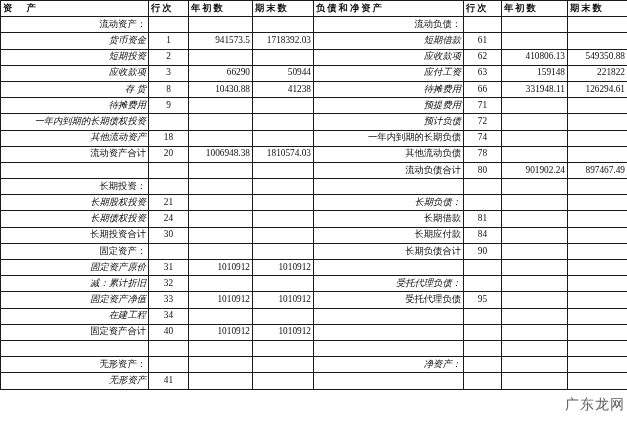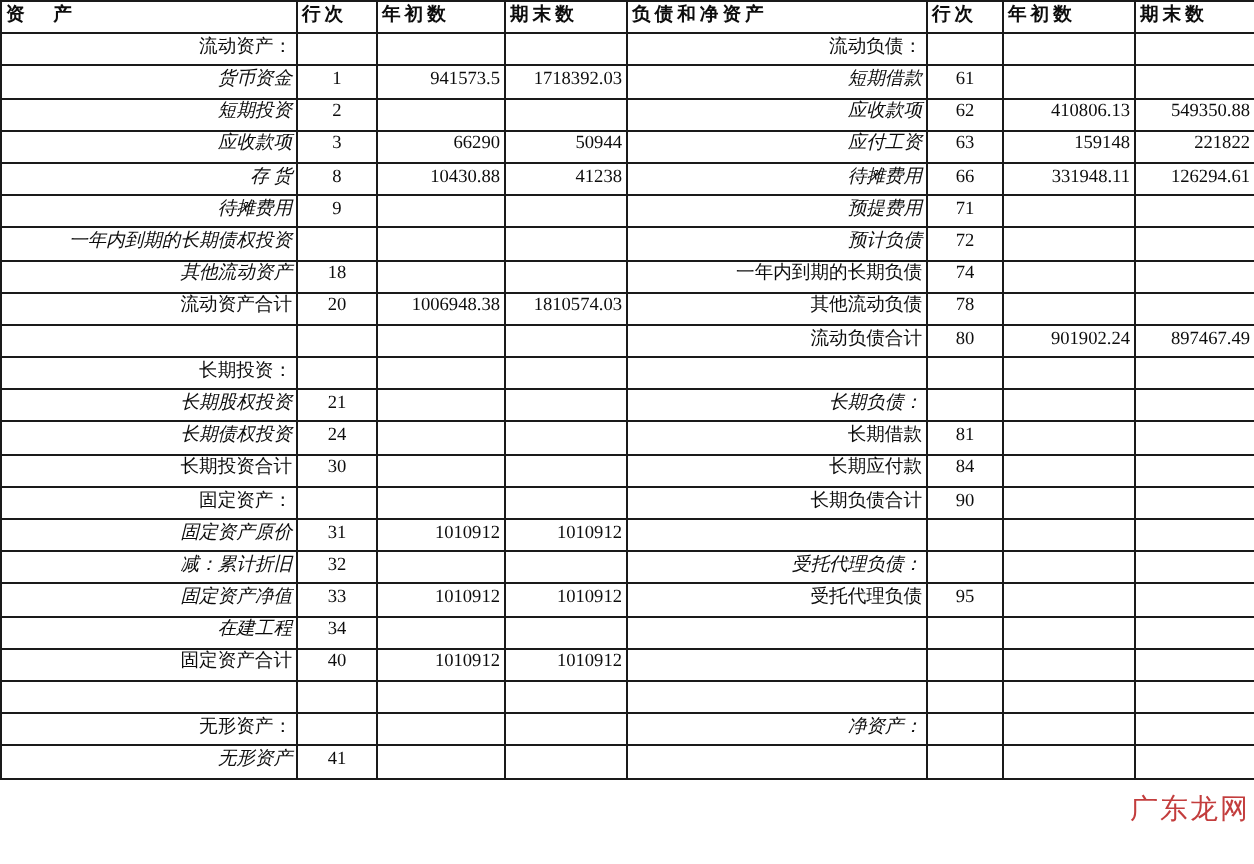--- a/index.html
+++ b/index.html
@@ -54,21 +54,21 @@
   .ctr { text-align: center; }
   .ind1 { padding-left: 8px; font-style: italic; }
   .ind2 { padding-left: 16px; }
   .ind3 { padding-left: 24px; }
   .watermark {
     position: absolute;
     right: 2px;
     bottom: 18px;
     font-family: "Liberation Sans", sans-serif;
     font-size: 14px;
-    color: #b91c1c;
+    color: #404040;
     opacity: 0.85;
     letter-spacing: 1px;
     pointer-events: none;
   }
 </style>
 </head>
 <body>
 
 <div id="sheet">
   <table class="bs">

